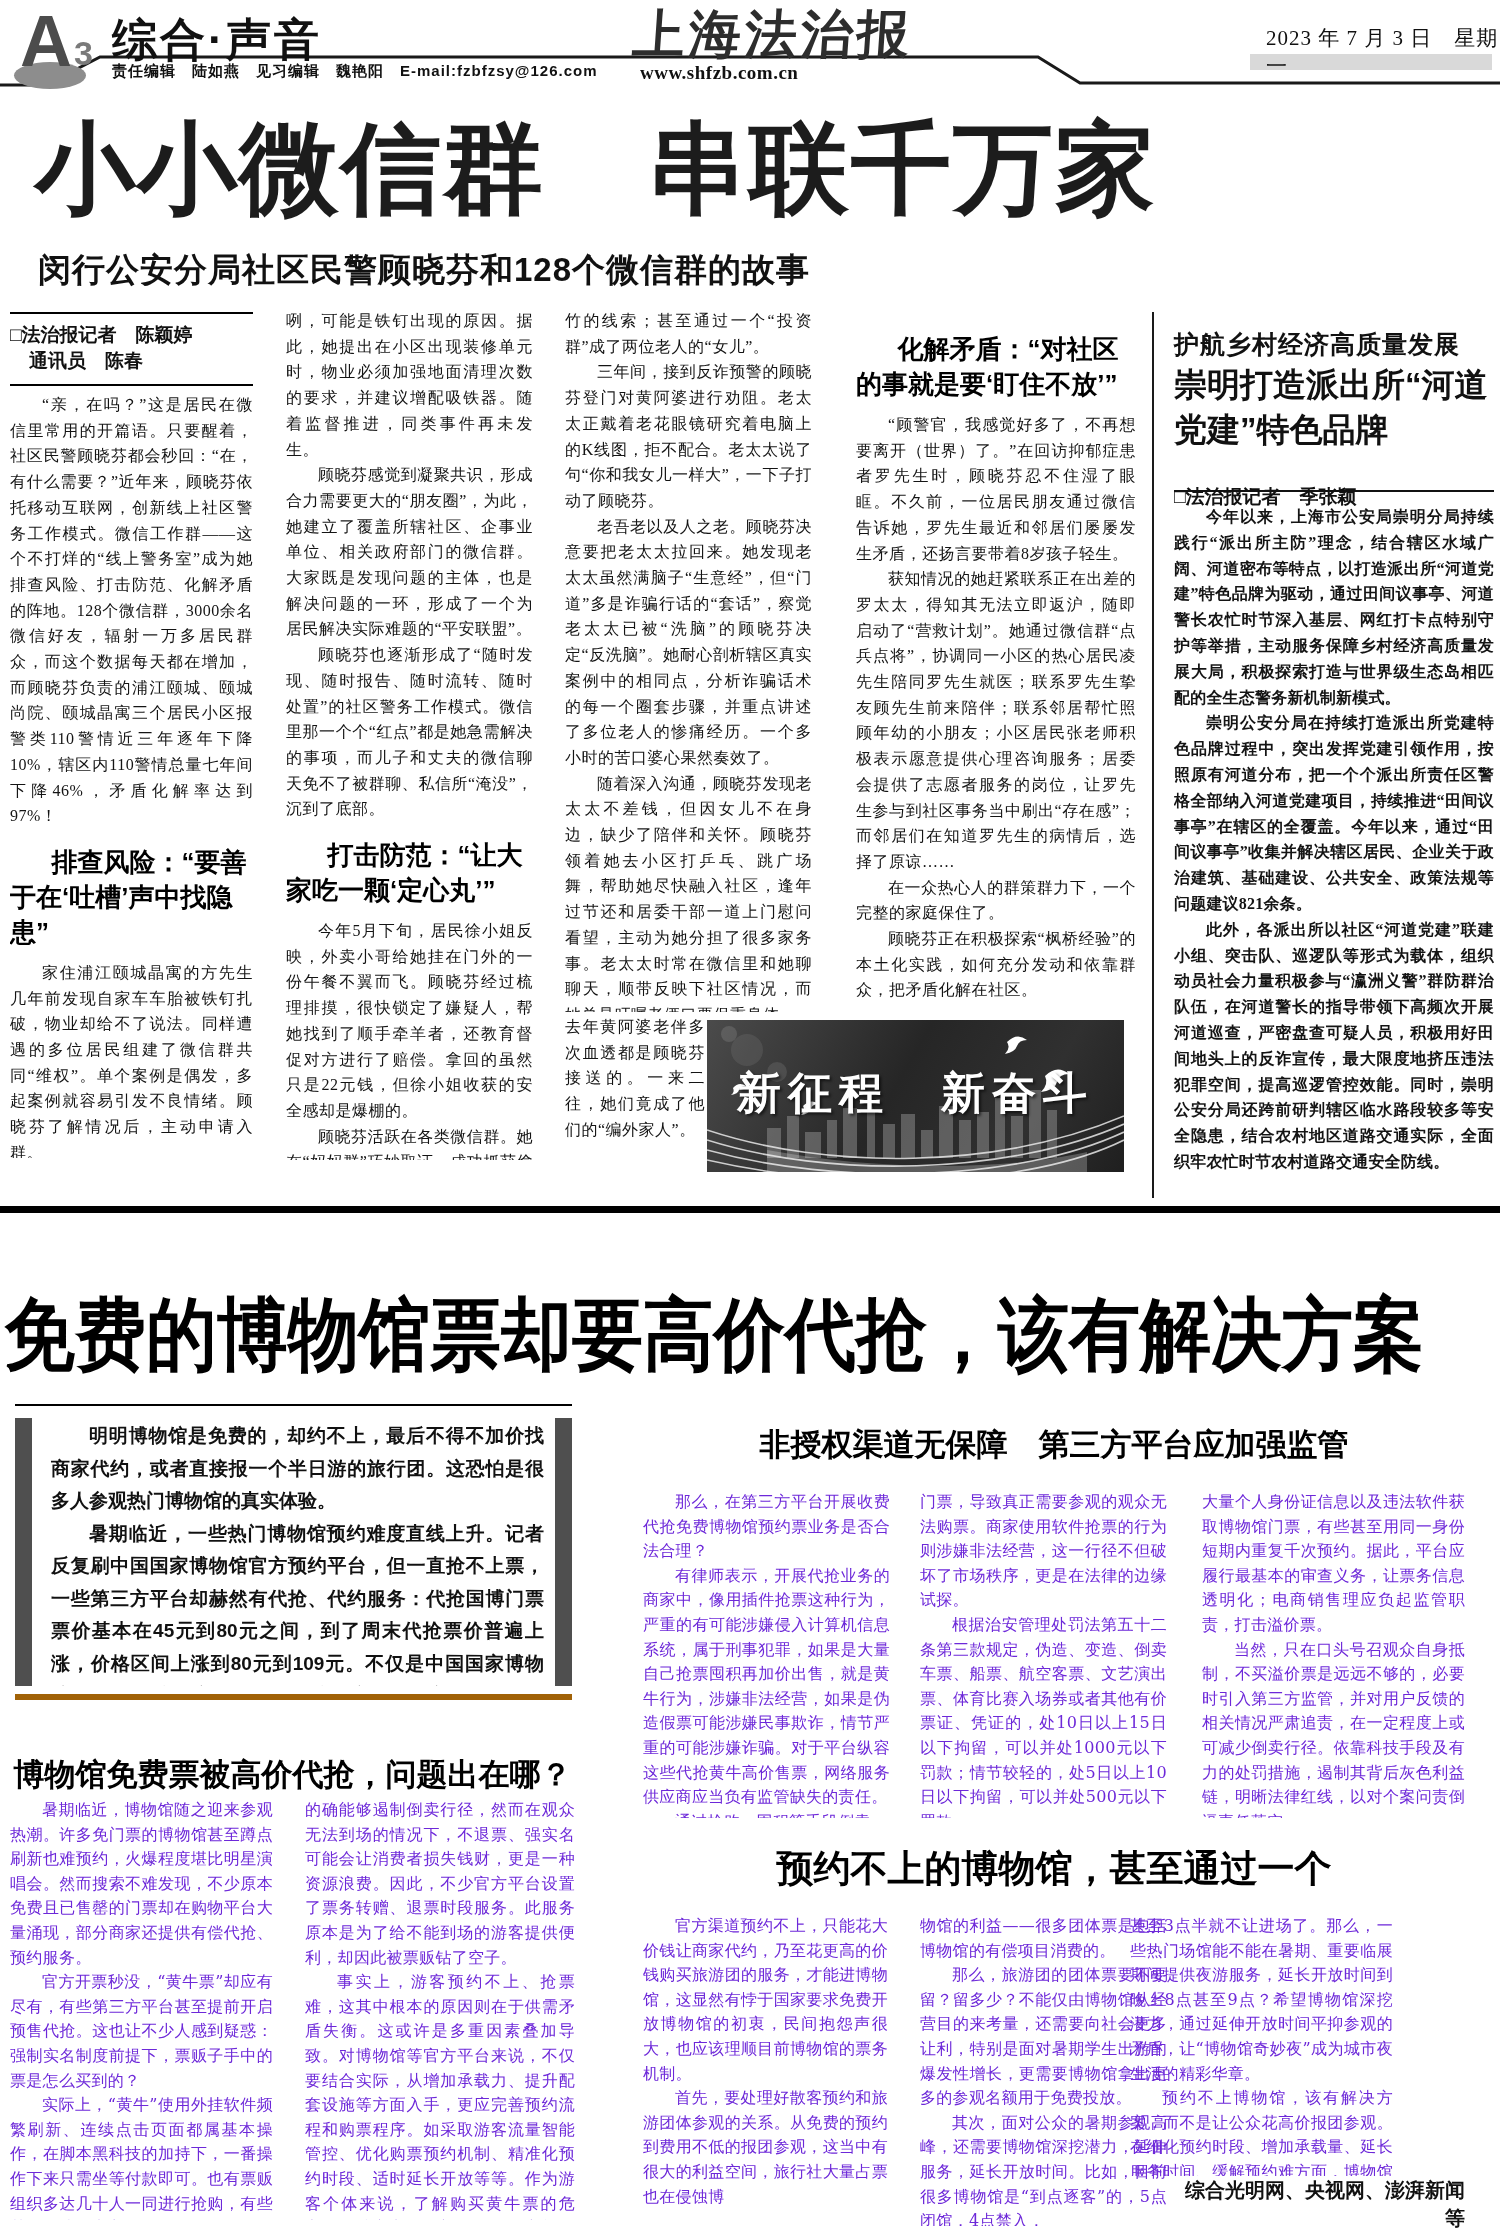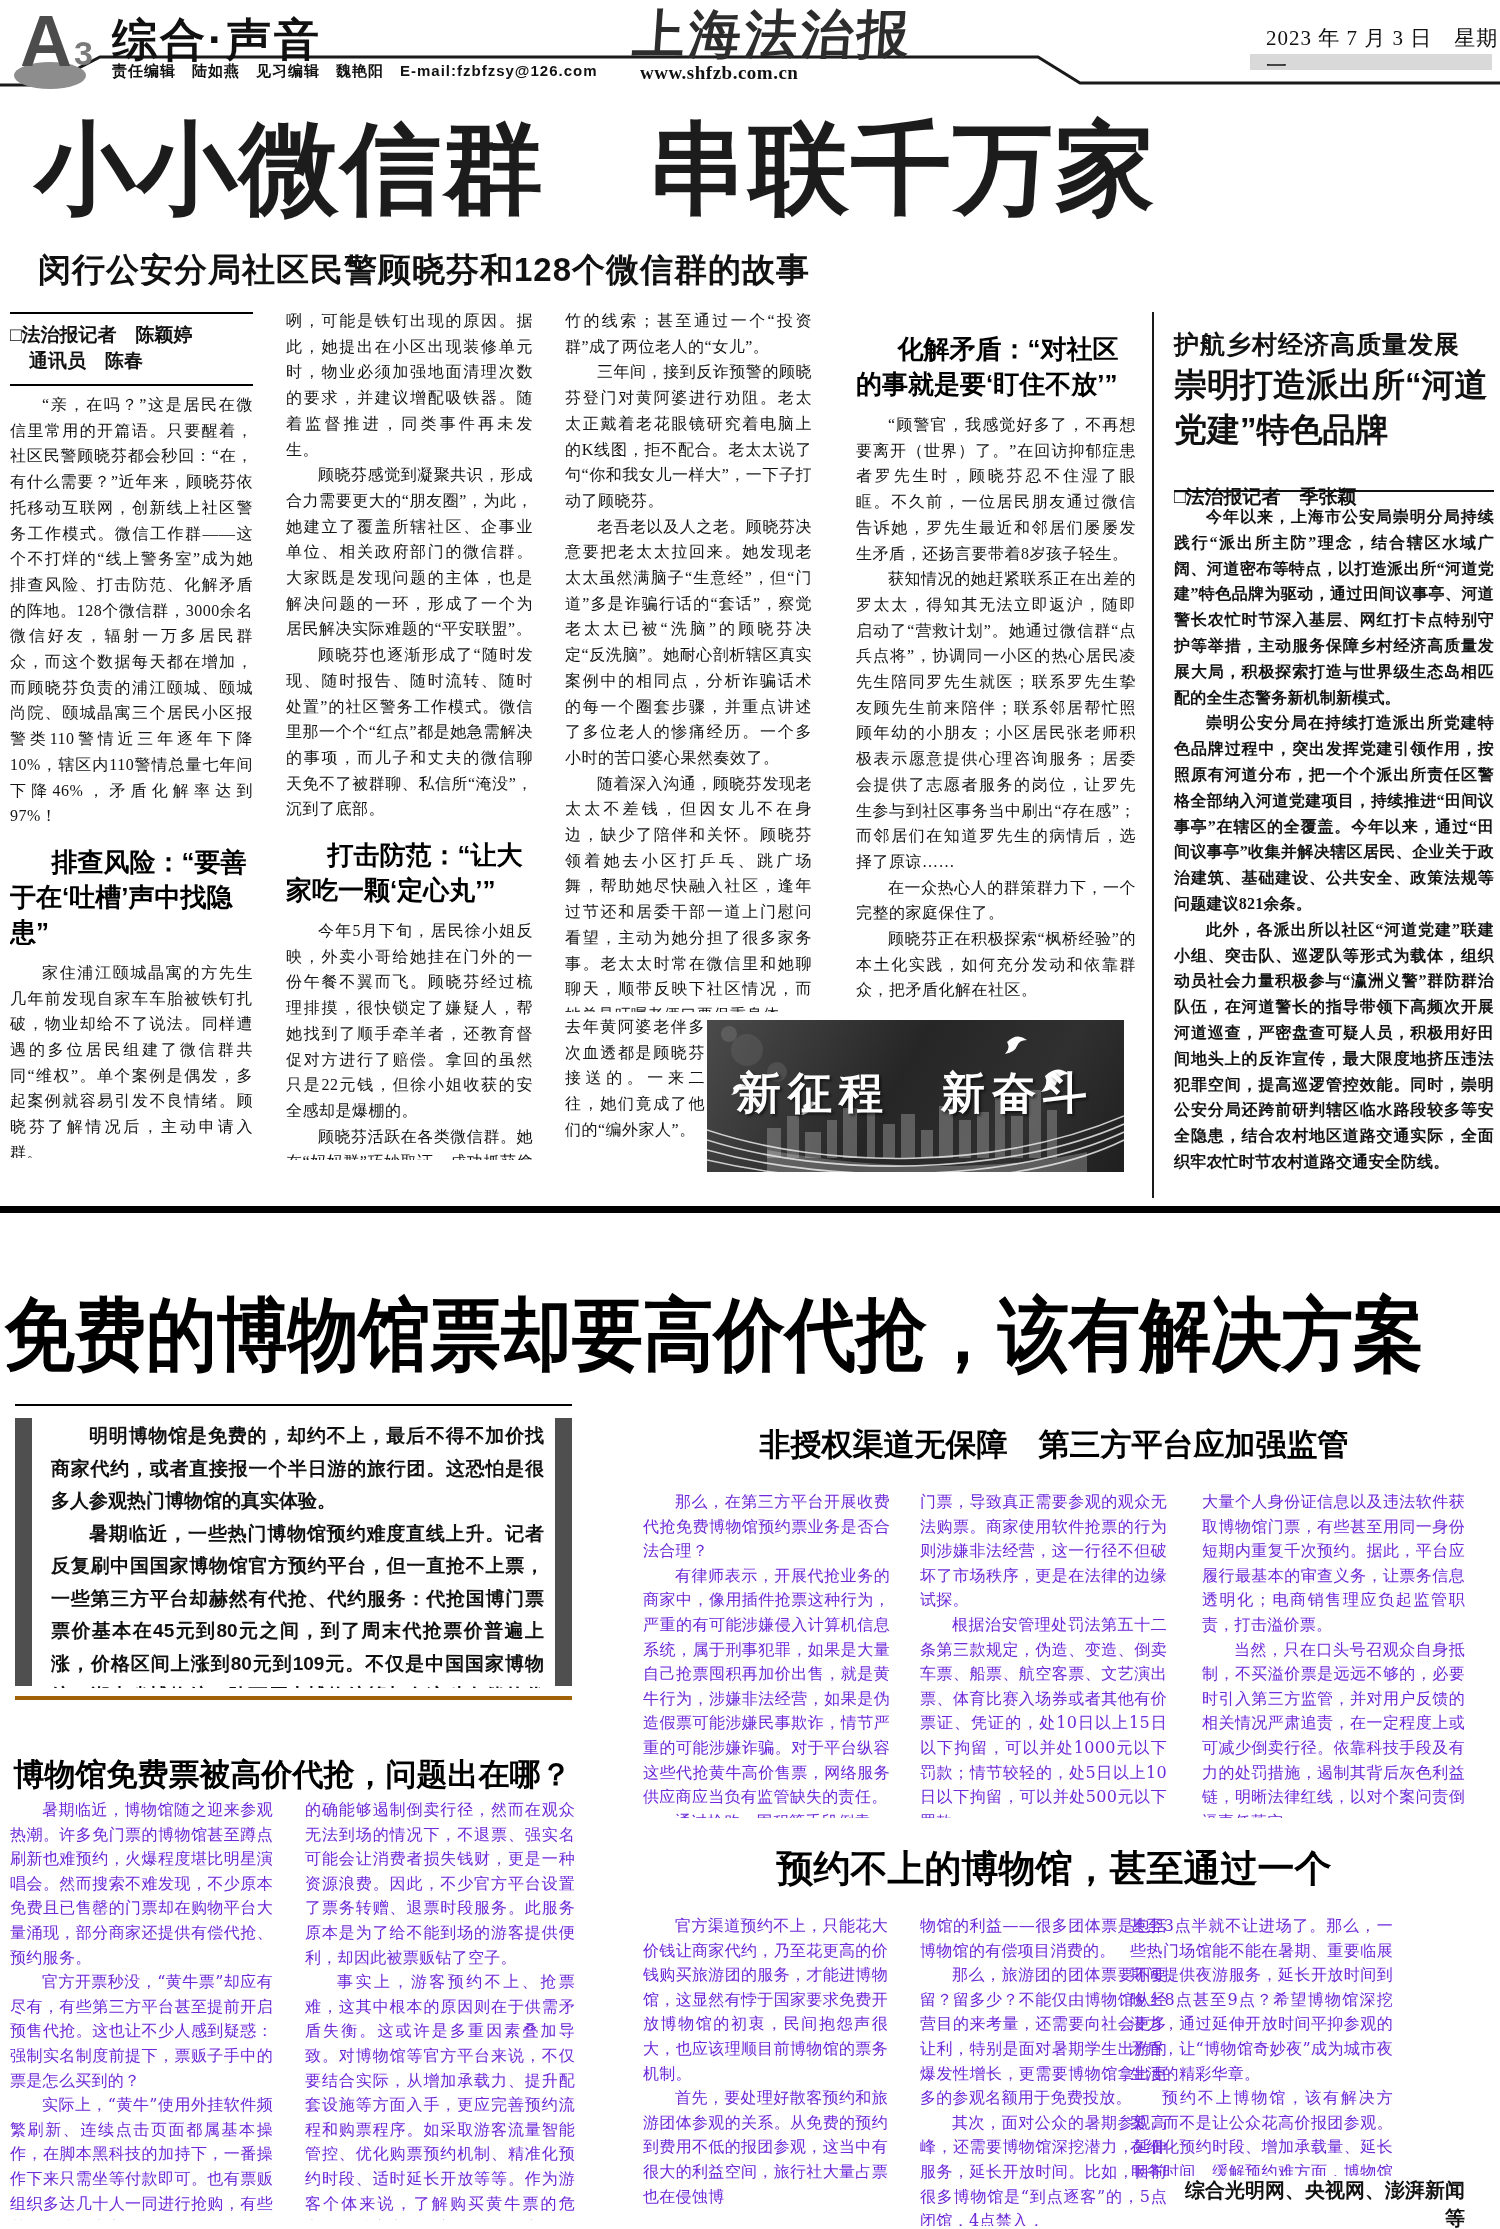--- a/index.html
+++ b/index.html
@@ -63,21 +63,21 @@
   .banner-text { position:absolute; left:0; top:44px; width:100%; text-align:center; color:#fff;
                  font-family:"Liberation Sans",sans-serif; font-size:44px; font-weight:bold; letter-spacing:7px;
                  text-shadow:2px 2px 3px rgba(0,0,0,.6); }
 
   .thick-rule { position:absolute; left:0; top:1206px; width:1500px; height:7px; background:#000; }
 
   
   .m-headline { position:absolute; left:4px; top:1282px; width:1494px; font-size:71px; font-weight:bold;
                 letter-spacing:0px; white-space:nowrap; transform:scaleY(1.12); transform-origin:top left; color:#000; }
   .intro-box { position:absolute; left:15px; top:1404px; width:557px; height:296px;
-               border-top:2px solid #000; border-bottom:4px solid #a16207; }
+               border-top:2px solid #000; border-bottom:6px solid #a16207; }
   .intro-bar-l, .intro-bar-r { position:absolute; top:12px; width:17px; height:268px; background:#4f4f4f; }
   .intro-bar-l { left:0; } .intro-bar-r { right:0; }
   .intro-text { position:absolute; left:36px; right:28px; top:14px; bottom:8px; overflow:hidden;
                 font-family:"Liberation Sans",sans-serif; font-size:19px; font-weight:bold; line-height:32.5px; text-align:justify; }
 
   .sec-head { position:absolute; font-family:"Liberation Sans",sans-serif; font-weight:bold; text-align:center; white-space:nowrap; color:#000; }
   .sec1-head { left:10px;  top:1738px; width:565px; font-size:31px;margin-top:16px; }
   .sec2-head { left:643px; top:1424px; width:822px; font-size:31px; }
   .sec3-head { left:643px; top:1844px; width:822px; font-size:37px; }
 

